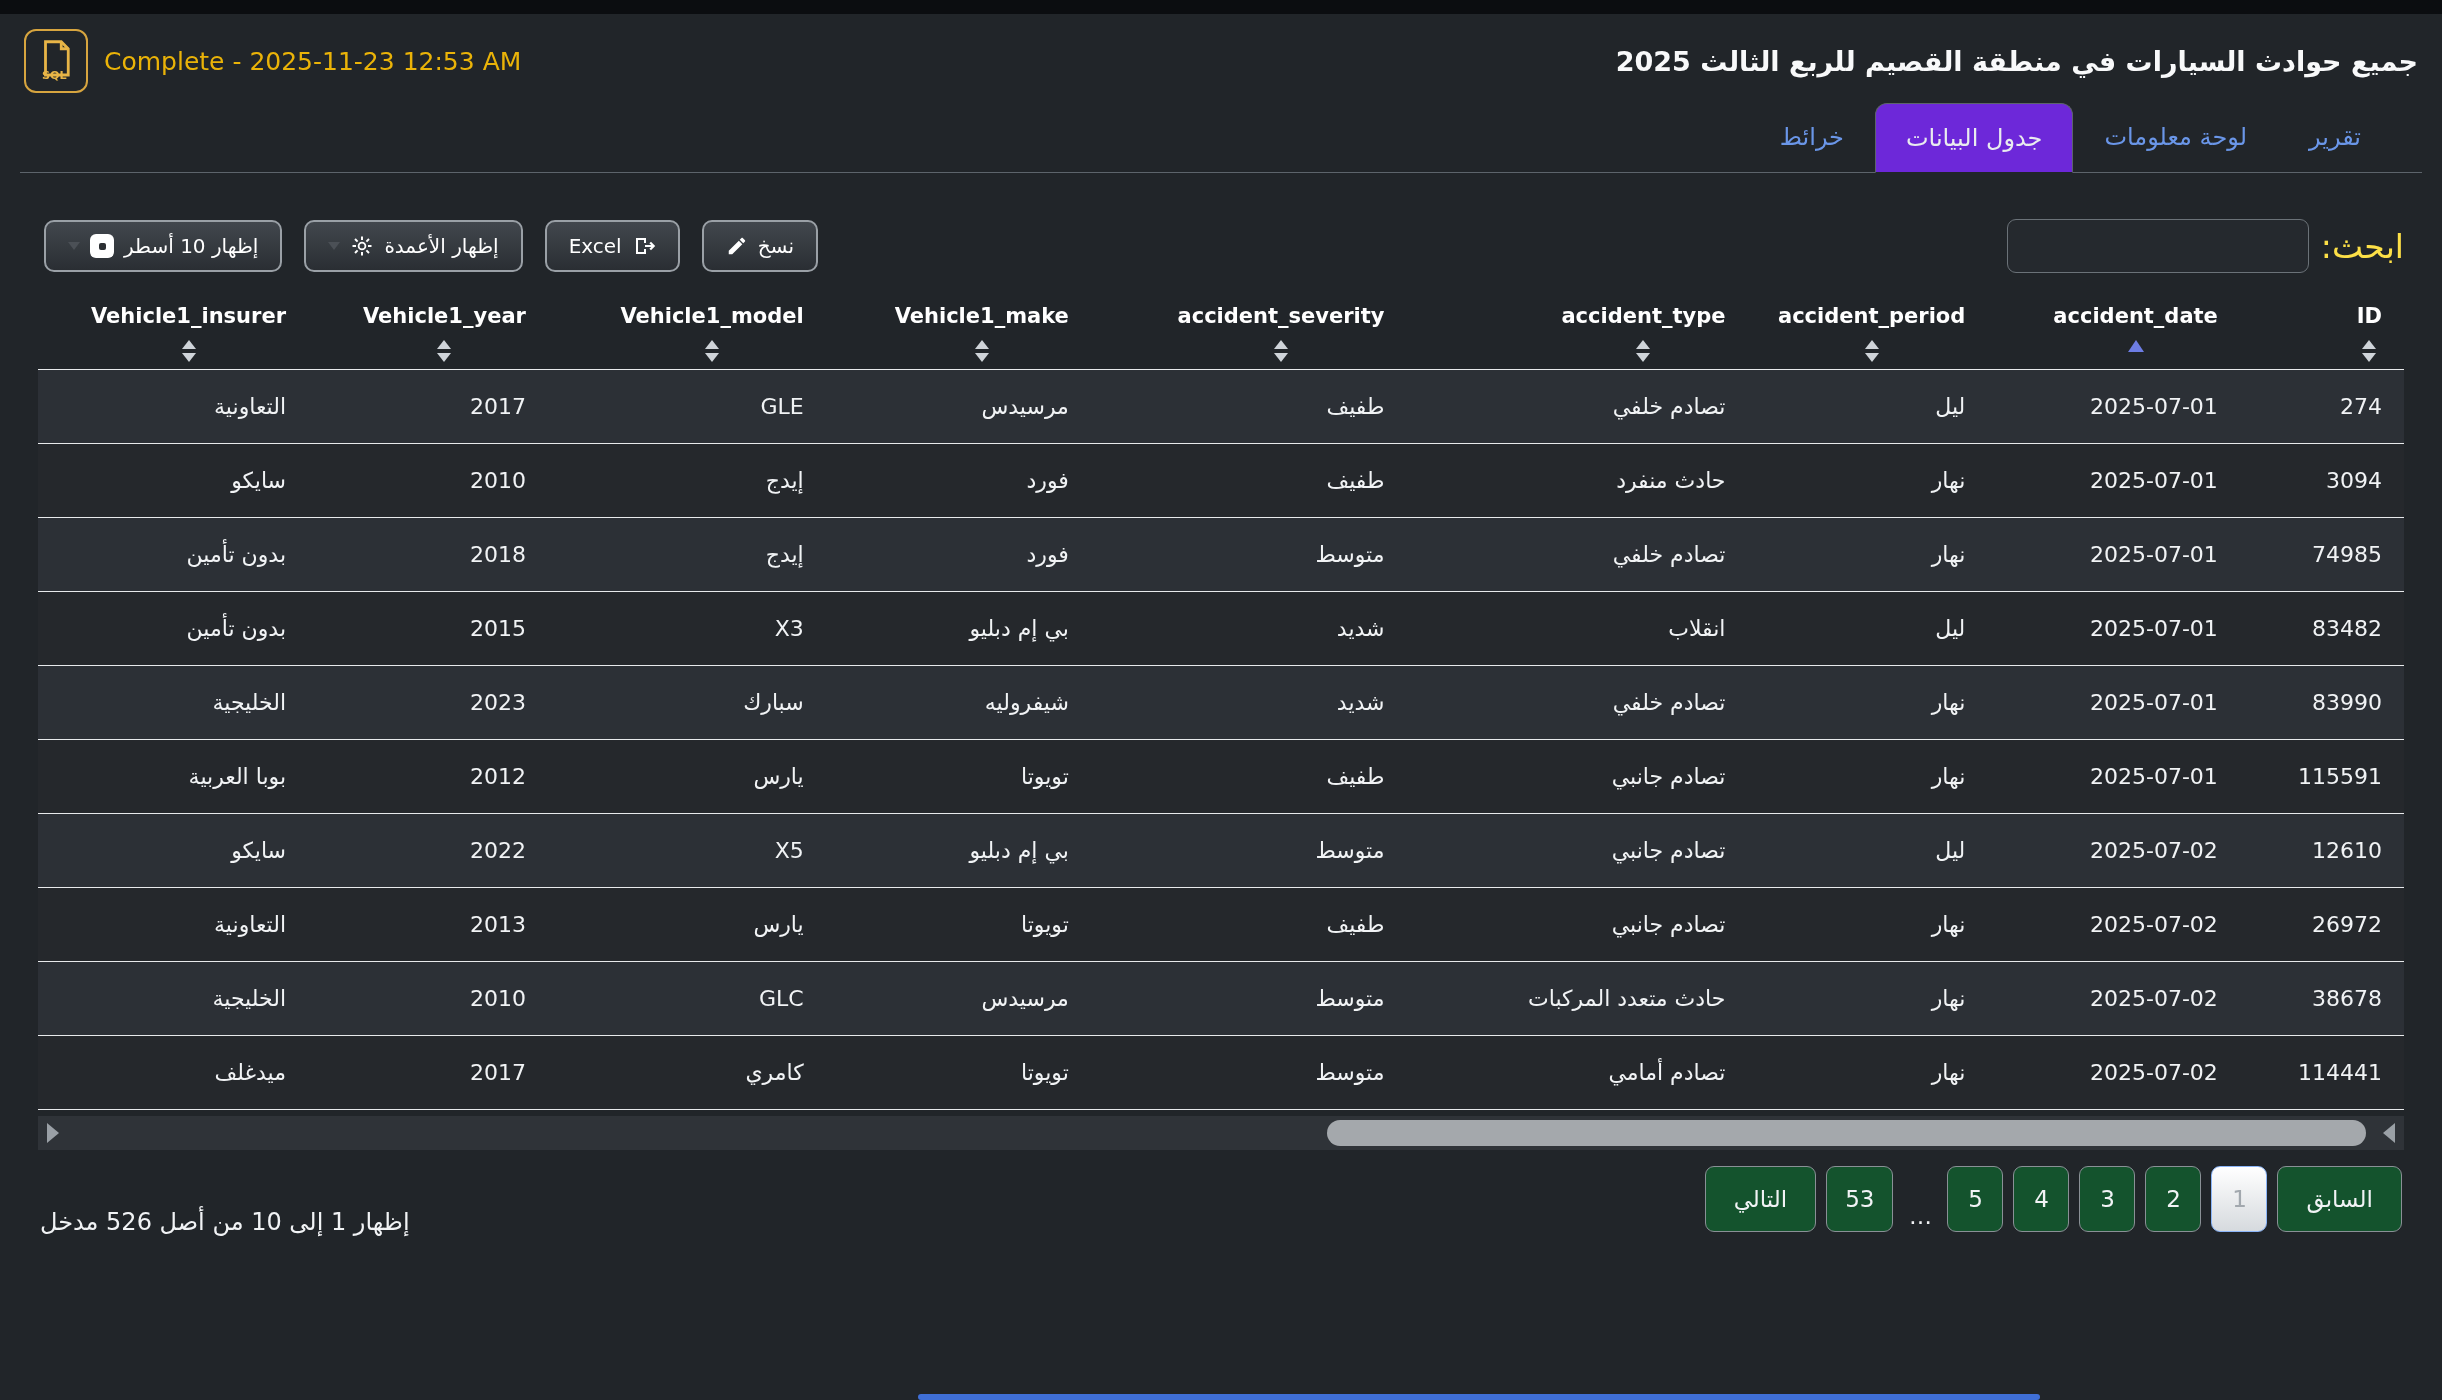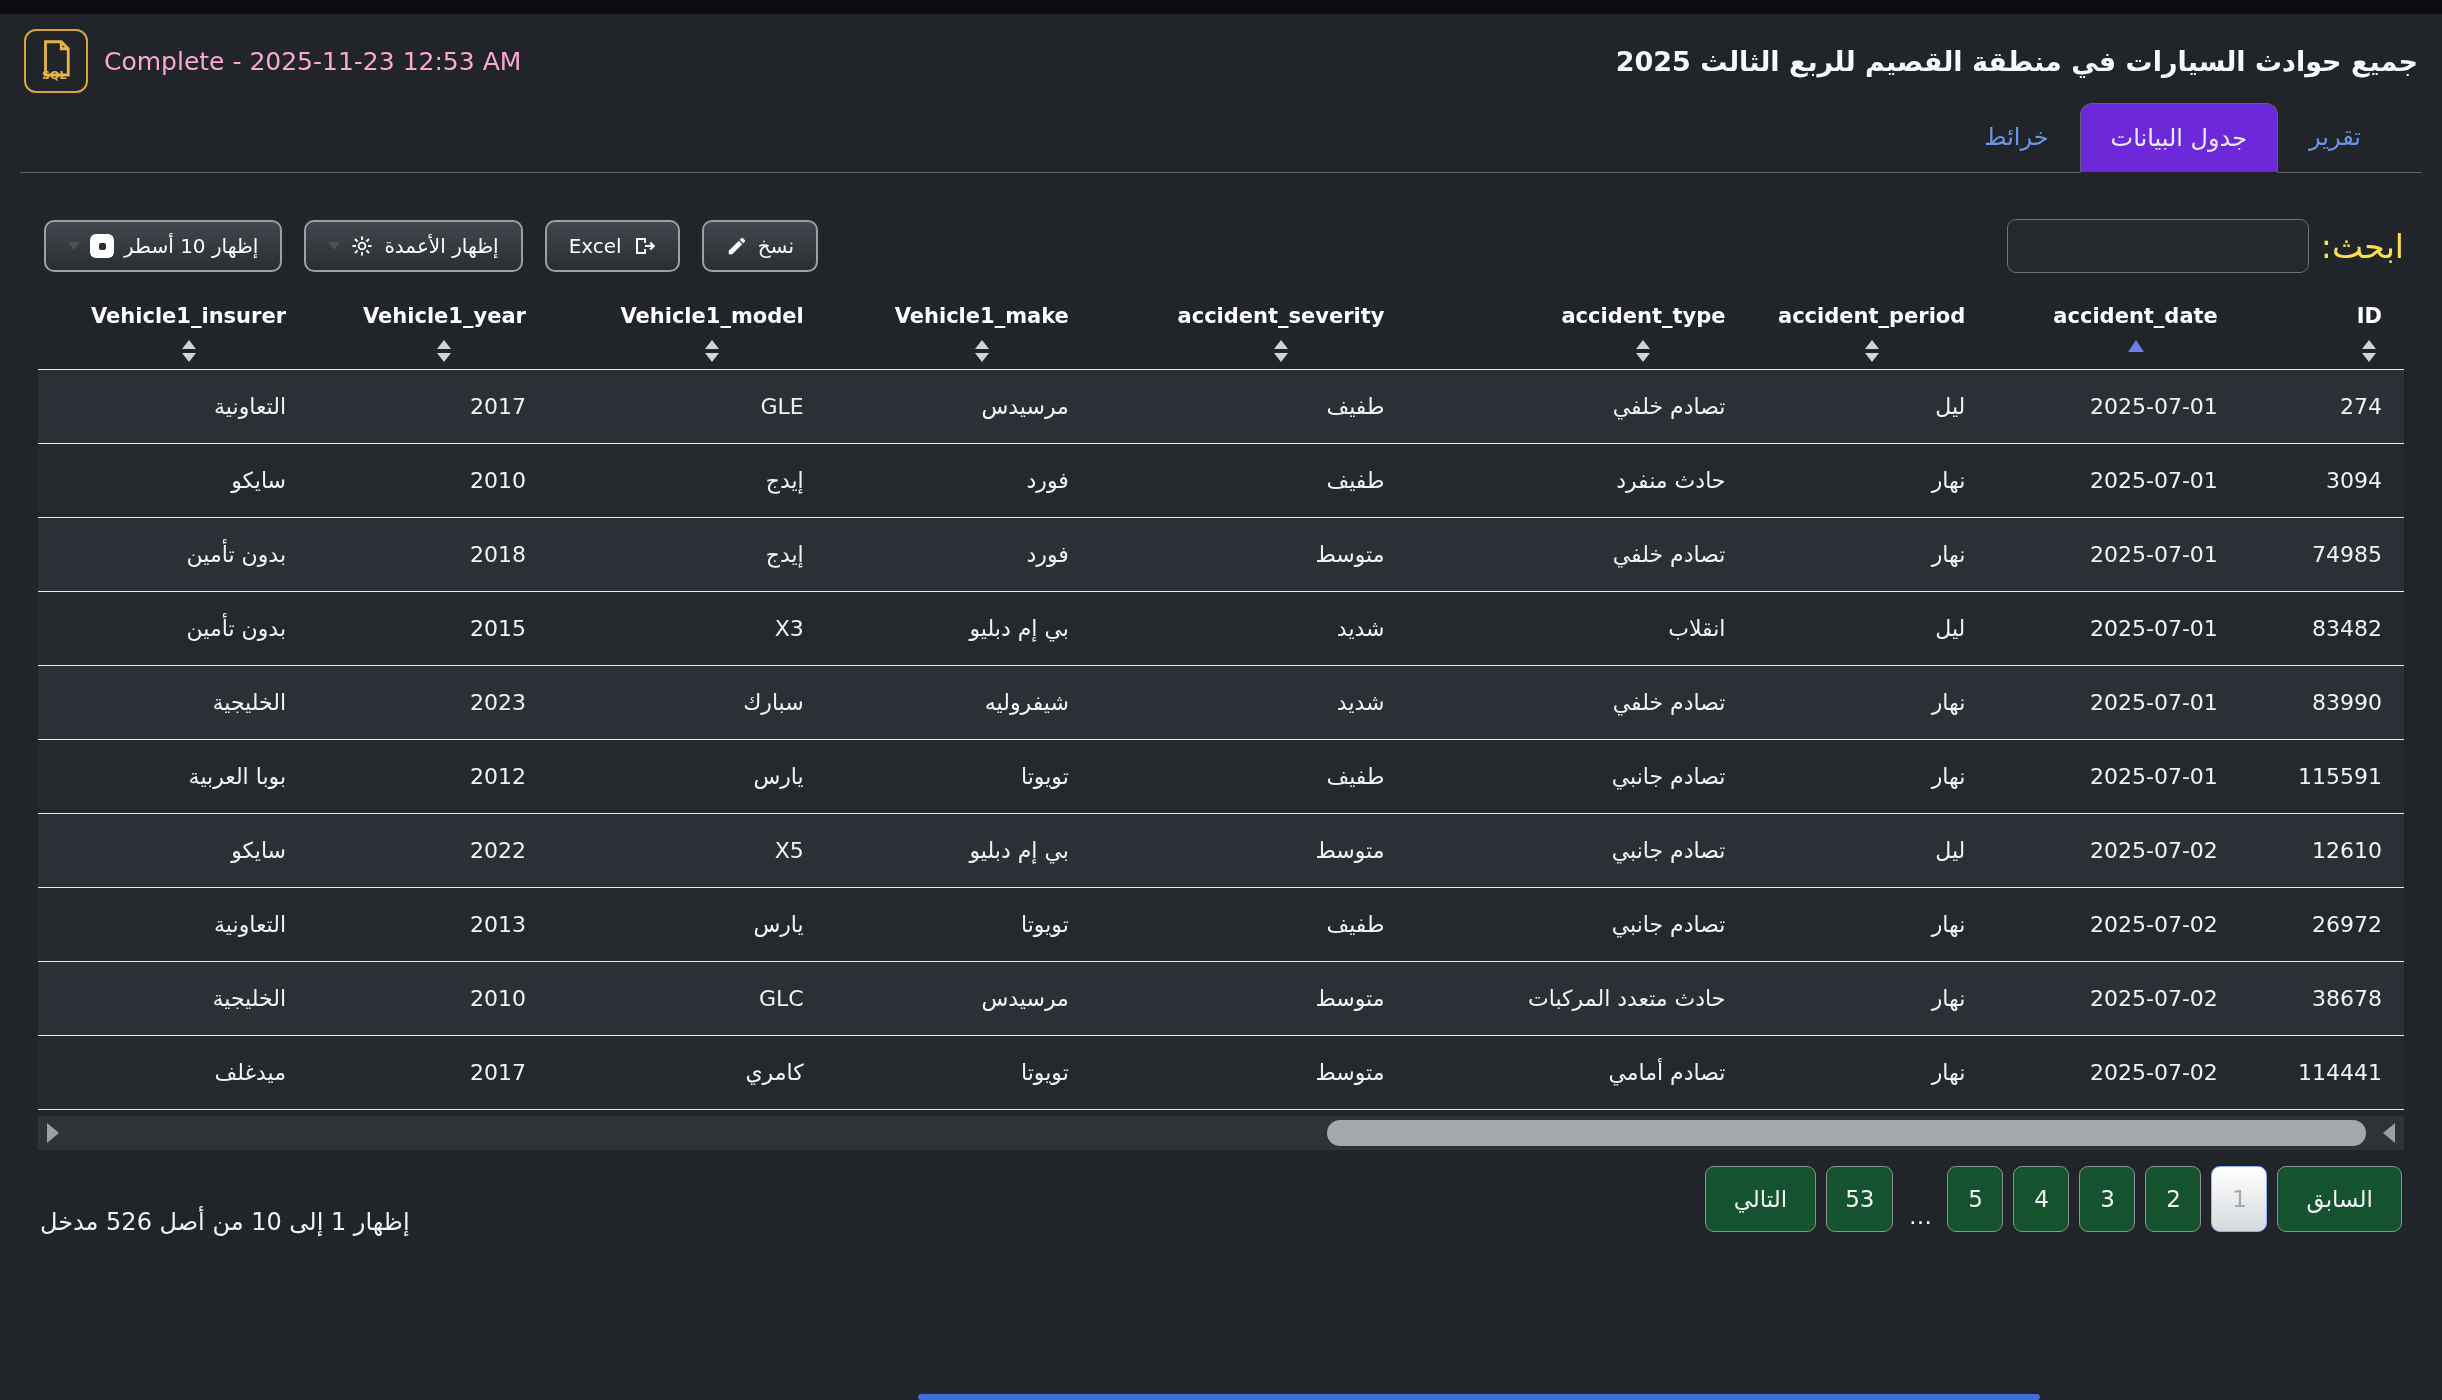--- a/index.html
+++ b/index.html
@@ -13,21 +13,21 @@
   .page { padding:0 20px; }
 
   
   .titlebar { height:88px; display:flex; justify-content:space-between; align-items:center; padding:6px 4px 0 4px; }
   .page-title { font-size:27px; font-weight:bold; color:#f8f9fa; }
   .status-wrap { display:flex; align-items:center; gap:16px; direction:ltr;justify-content:flex-end; }
   .sqlbadge {
     width:64px; height:64px; border:2px solid #d7a53f; border-radius:12px;
     display:flex; align-items:center; justify-content:center; background:transparent;
   }
-  .status-text { font-size:25px; color:#f9a8d4; }
+  .status-text { font-size:25px; color:#eab308; }
 
   
   .tabs { display:flex; border-bottom:1px solid #5d646b; padding-right:30px; height:71px; align-items:flex-end; }
   .tab {
     background:none; border:1px solid transparent; color:#6a96e8; font-size:24px;
     padding:0 30px; height:70px; line-height:68px; cursor:pointer;
     font-family:inherit;
   }
   .tab.active {
     background:#6d28d9; border:1px solid #5d646b; border-bottom:1px solid #212529;
@@ -109,20 +109,21 @@
           <path d="M15 2 v4 h4" fill="none" stroke="#e8b547" stroke-width="1.6"></path>
           <text x="11" y="23" font-size="6.4" font-weight="bold" fill="#e8b547" text-anchor="middle" font-family="DejaVu Sans, sans-serif">SQL</text>
         </svg>
       </div>
       <div class="status-text">Complete - 2025-11-23 12:53 AM</div>
     </div>
   </div>
 
   <nav class="tabs">
       <button class="tab">تقرير</button>
+      <button class="tab">لوحة معلومات</button>
       <button class="tab active">جدول البيانات</button>
       <button class="tab">خرائط</button>
     </nav>
 
   <div class="toolbar">
     <div class="btn-group">
       <button class="tbtn">
         <span class="mini-caret"></span>
         <span class="rows-icon">
             <i></i>

